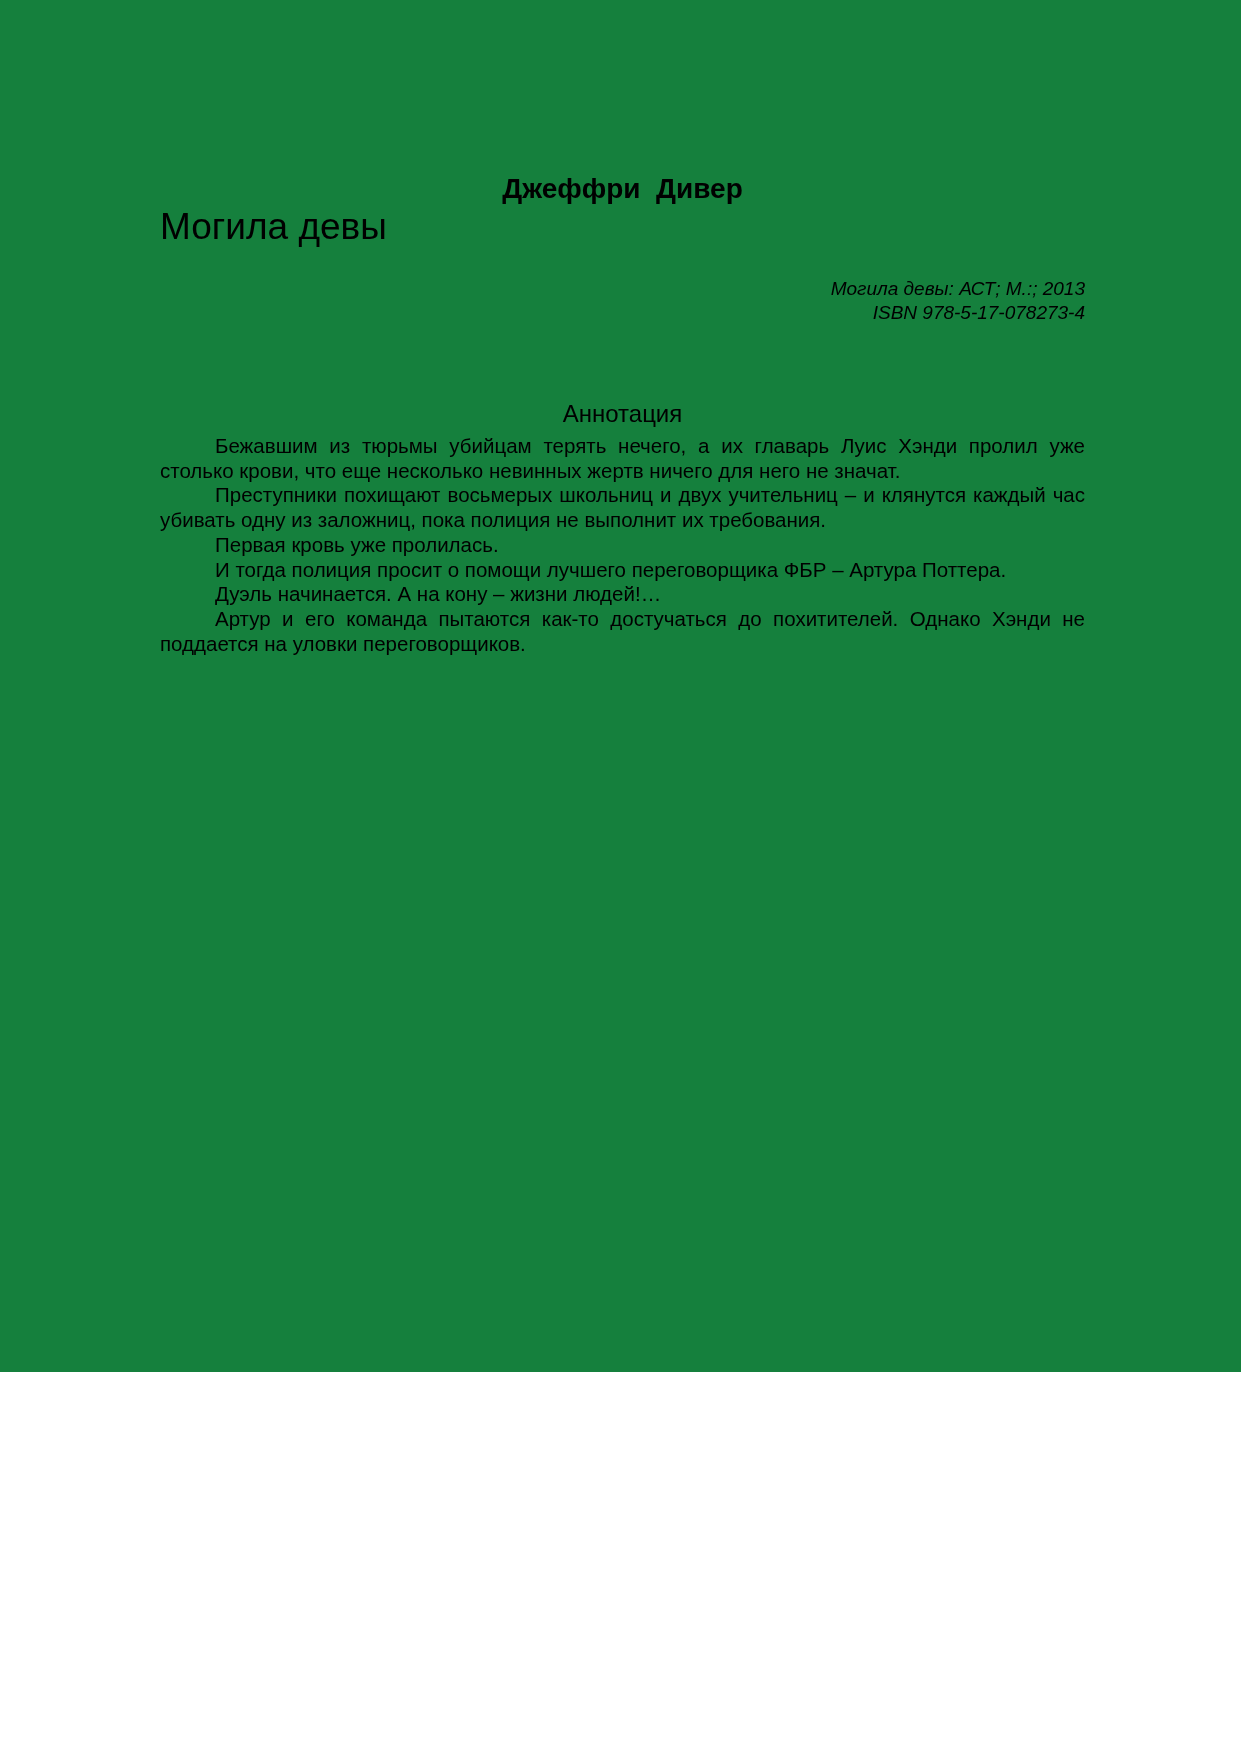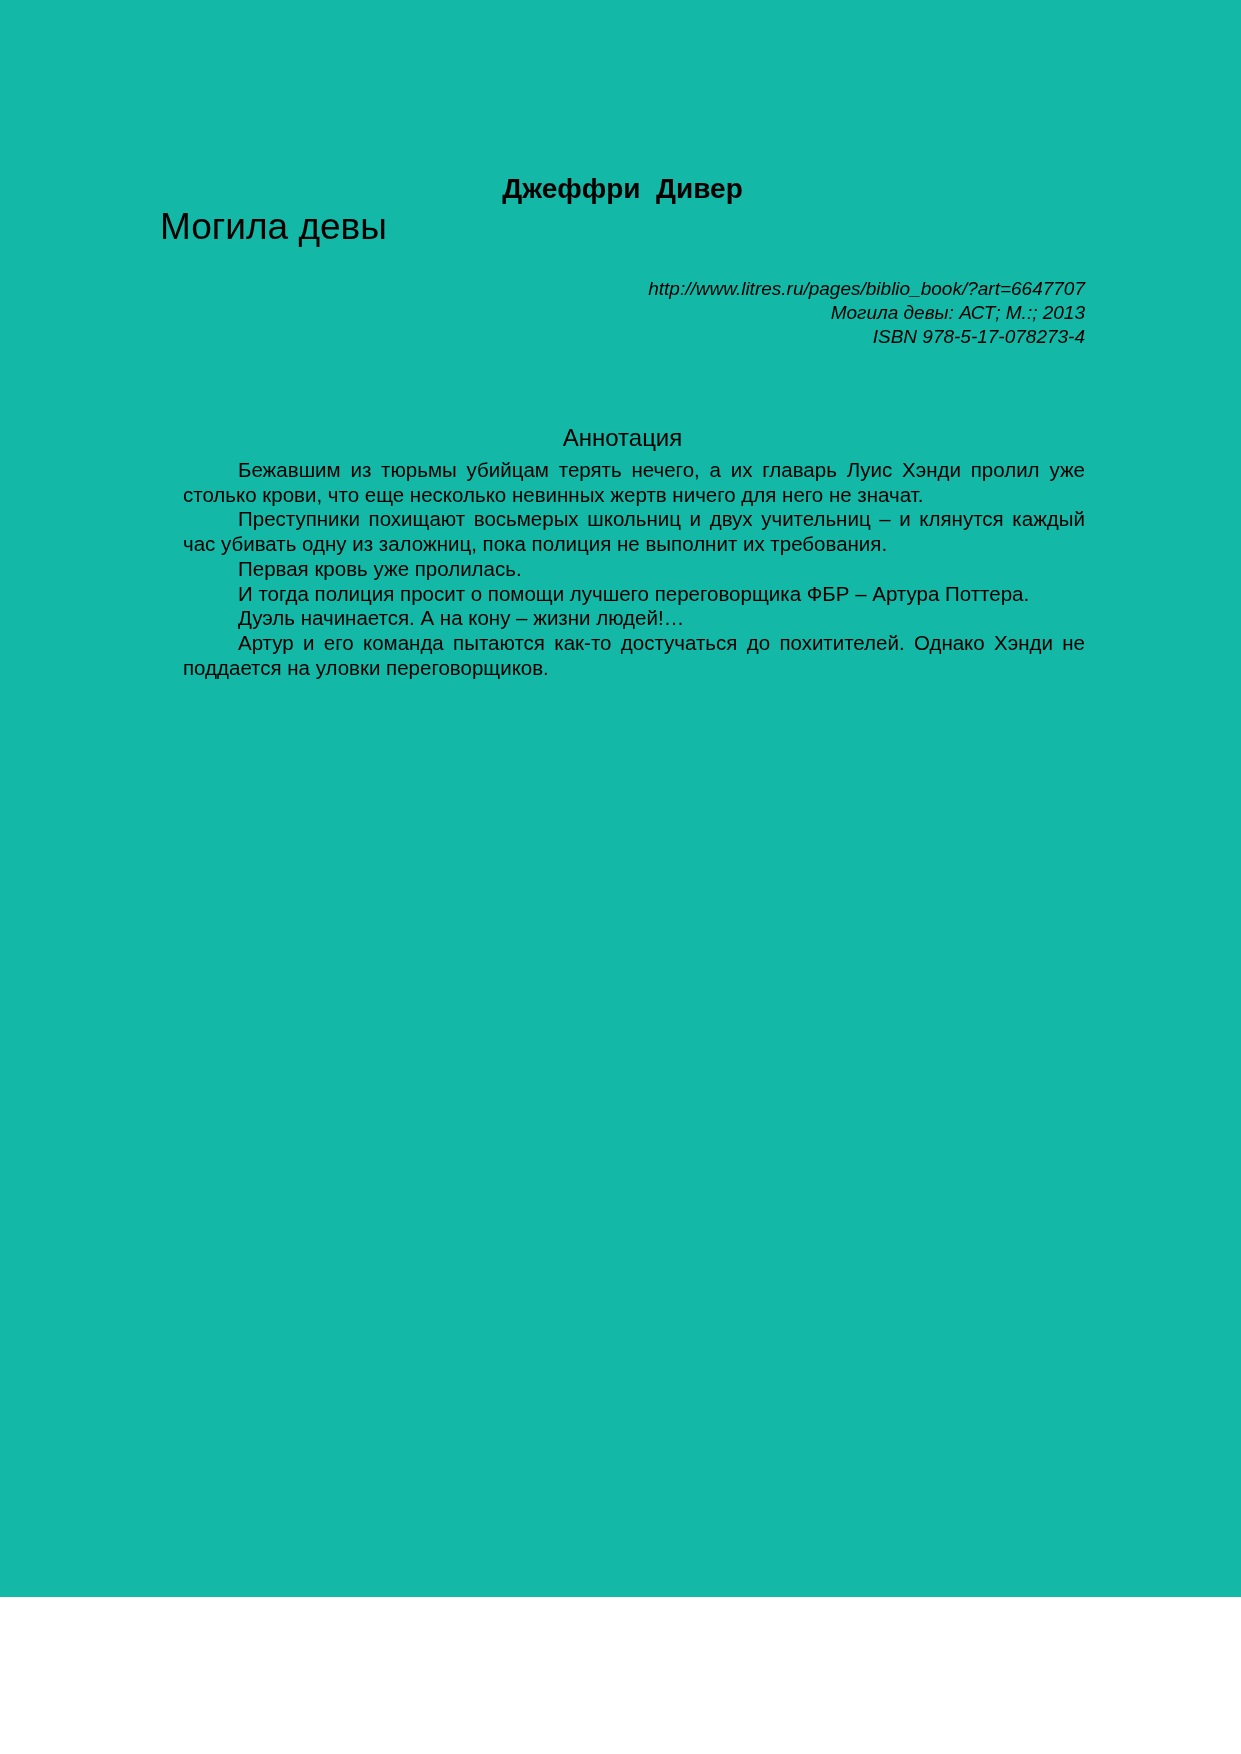--- a/index.html
+++ b/index.html
@@ -3,22 +3,22 @@
 <meta charset="utf-8">
 <style>
   html, body {
     margin: 0;
     padding: 0;
     background: #ffffff;
   }
   .page {
     position: relative;
     width: 1241px;
-    height: 1597px;
-    background: #14b8a6;
+    height: 1372px;
+    background: #15803d;
     color: #000000;
     font-family: "Liberation Sans", sans-serif;
     overflow: hidden;
   }
   .content {
     position: absolute;
     left: 160px;
     top: 0;
     width: 925px;
     padding-top: 172px;
@@ -44,42 +44,40 @@
   }
   .annotation-heading {
     margin-top: 75px;
     text-align: center;
     font-weight: normal;
     font-size: 24px;
     line-height: 28px;
   }
   .annotation {
     margin-top: 6px;
-    margin-left: 23px;
   }
   .annotation p {
     margin: 0;
     font-size: 20.5px;
     line-height: 24.7px;
     text-align: justify;
     text-indent: 55px;
   }
 </style>
 </head>
 <body>
 
 <div class="page">
   <div class="content">
 
     <div class="author">Джеффри  Дивер</div>
 
     <div class="book-title">Могила девы</div>
 
     <div class="meta-block">
-      <div class="meta-line">http://www.litres.ru/pages/biblio_book/?art=6647707</div>
       <div class="meta-line">Могила девы: АСТ; М.:; 2013</div>
       <div class="meta-line">ISBN 978-5-17-078273-4</div>
     </div>
 
     <div class="annotation-heading">Аннотация</div>
 
     <div class="annotation">
       <p>Бежавшим из тюрьмы убийцам терять нечего, а их главарь Луис Хэнди пролил уже столько крови, что еще несколько невинных жертв ничего для него не значат.</p>
       <p>Преступники похищают восьмерых школьниц и двух учительниц – и клянутся каждый час убивать одну из заложниц, пока полиция не выполнит их требования.</p>
       <p>Первая кровь уже пролилась.</p>

